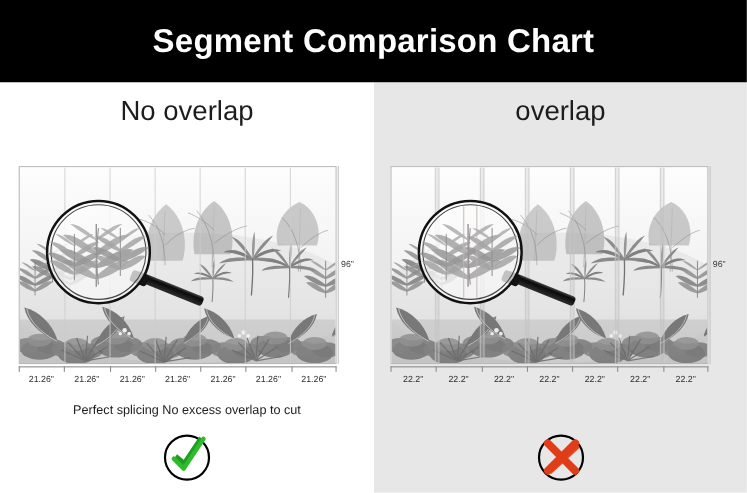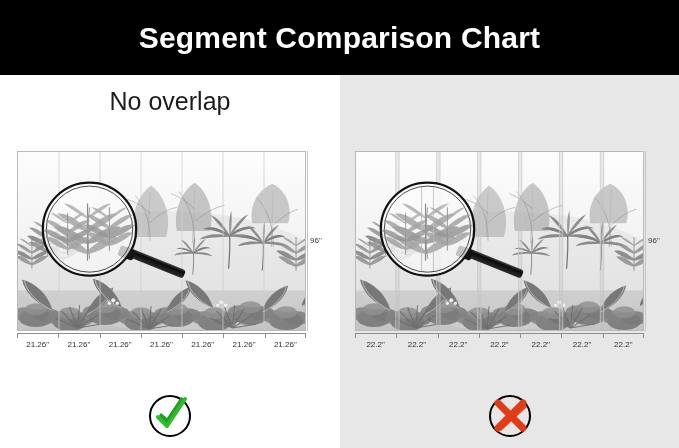--- a/index.html
+++ b/index.html
@@ -372,32 +372,34 @@
           <span>21.26"</span>
           <span>21.26"</span>
           <span>21.26"</span>
           <span>21.26"</span>
           <span>21.26"</span>
           <span>21.26"</span>
           <span>21.26"</span>
         </div>
       </div>
 
+      <div class="caption">Perfect splicing No excess overlap to cut</div>
 
       <div class="verdict">
         <svg width="46" height="46" viewBox="0 0 46 46">
           <circle cx="23" cy="23" r="20" fill="none" stroke="#000000" stroke-width="2"></circle>
           <path d="M11 24 L20 33 L38 6 L34 4 L20 25 L14 20 Z" fill="#1f9e22"></path>
           <path d="M11 24 L20 33 L38 6" fill="none" stroke="#2fbc2c" stroke-width="4" stroke-linecap="round" stroke-linejoin="round"></path>
         </svg>
       </div>
     </div>
 
     <div class="panel panel-right">
 
+      <div class="panel-heading">overlap</div>
 
       <div class="mural-wrap">
         <div class="mural">
           <svg viewBox="0 0 289 180" preserveAspectRatio="none">
             <defs>
               <linearGradient id="skyR" x1="0" y1="0" x2="0" y2="1">
                 <stop offset="0%" stop-color="#fdfdfd"></stop>
                 <stop offset="55%" stop-color="#f2f2f2"></stop>
                 <stop offset="100%" stop-color="#cfcfcf"></stop>
               </linearGradient>

